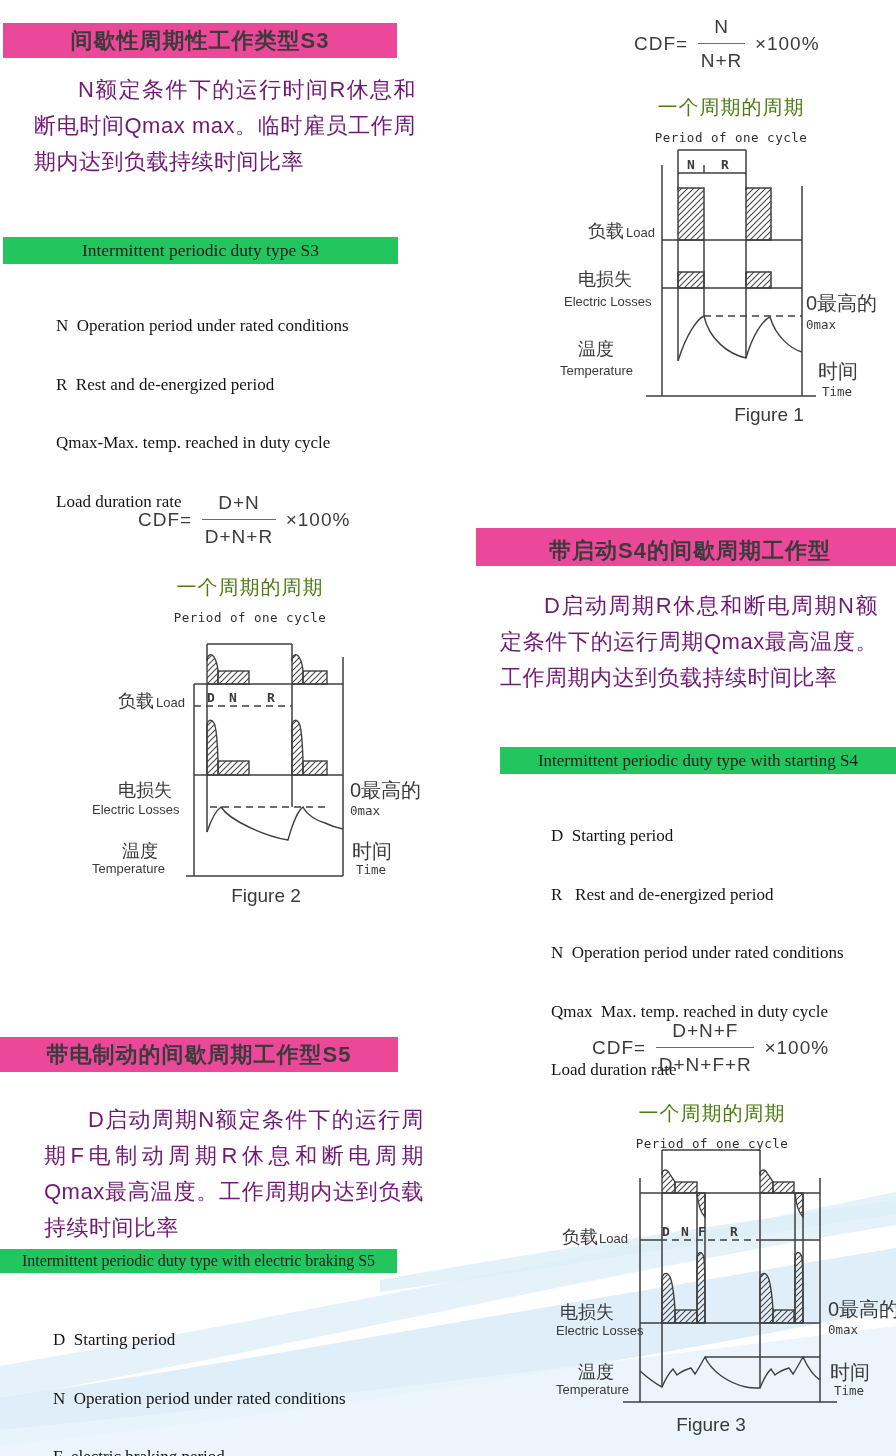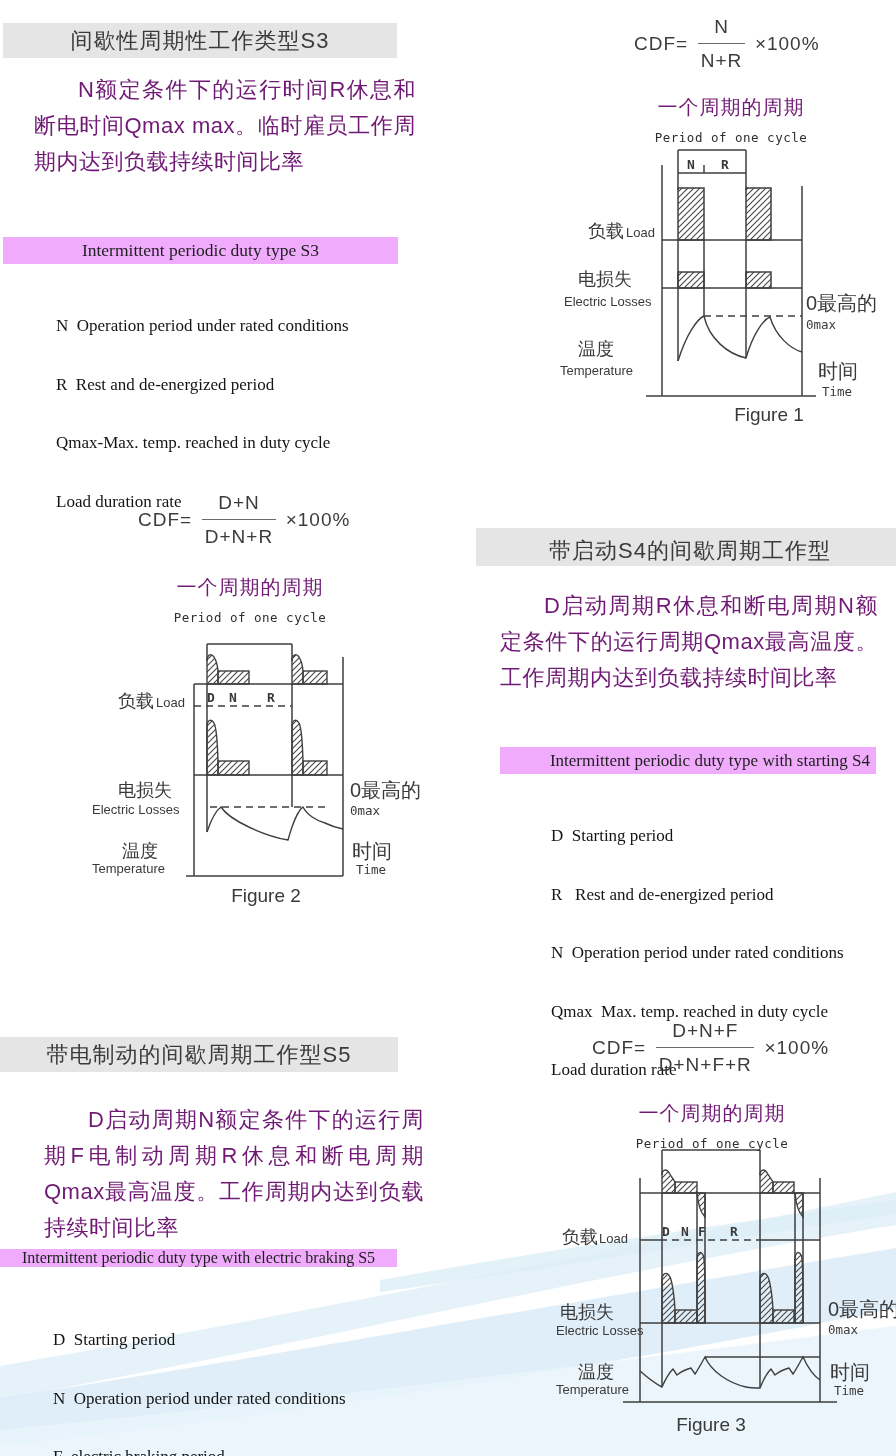--- a/index.html
+++ b/index.html
@@ -5,45 +5,45 @@
   html,body{margin:0;padding:0;}
   body{
     width:896px;height:1456px;position:relative;overflow:hidden;
     background:#ffffff;
     font-family:"Liberation Sans","DejaVu Sans",sans-serif;
     color:#3d3d3d;
   }
   .abs{position:absolute;}
   
   .hdr-cn{
-    background:#e5e5e5;color:#3b3b3b;text-align:center;
-    font-size:22px;letter-spacing:1px;font-weight:400;
+    background:#ec4899;color:#3b3b3b;text-align:center;
+    font-size:22px;letter-spacing:1px;font-weight:700;
     display:flex;align-items:center;justify-content:center;
   }
   .hdr-en{
-    background:#f0abfc;color:#1e1e1e;text-align:center;
+    background:#22c55e;color:#1e1e1e;text-align:center;
     font-family:"Liberation Serif","DejaVu Serif",serif;
     display:flex;align-items:center;justify-content:center;
   }
   .para{
     font-size:22px;line-height:36px;letter-spacing:0.5px;
     text-align:justify;text-indent:2em;color:#701a75;
   }
   .deflist{
     font-family:"Liberation Serif","DejaVu Serif",serif;
     font-size:17px;line-height:19.5px;color:#141414;
     list-style:none;margin:0;padding:0;white-space:pre;
   }
   
   .formula{display:flex;align-items:center;font-size:19px;color:#3c3c3c;letter-spacing:1px;}
   .f-frac{display:inline-flex;flex-direction:column;align-items:center;margin:0 10px;}
   .f-num{padding:0 16px 5px;border-bottom:1.6px solid #6a6a6a;text-align:center;}
   .f-den{padding-top:6px;text-align:center;}
   .cyc{text-align:center;}
-  .cyc-zh{font-size:20px;letter-spacing:1px;color:#701a75;}
+  .cyc-zh{font-size:20px;letter-spacing:1px;color:#4d7c0f;}
   .cyc-en{font-family:"DejaVu Sans Mono","Liberation Mono",monospace;font-size:12.5px;letter-spacing:0.5px;color:#2e2e2e;margin-top:9px;}
   
   text{fill:#3a3a3a;}
   .t-cn{font-family:"Liberation Sans","DejaVu Sans",sans-serif;font-size:18px;}
   .t-cn-lg{font-family:"Liberation Sans","DejaVu Sans",sans-serif;font-size:20px;}
   .t-got{font-family:"Liberation Sans","DejaVu Sans",sans-serif;font-size:13px;}
   .t-mono{font-family:"DejaVu Sans Mono","Liberation Mono",monospace;font-size:12.5px;}
   .t-cap{font-family:"Liberation Sans","DejaVu Sans",sans-serif;font-size:19px;}
   .t-per{font-family:"DejaVu Sans Mono","Liberation Mono",monospace;font-size:13px;font-weight:bold;}
   svg{display:block;}
@@ -183,39 +183,39 @@
     <text class="t-mono" x="266" y="259">Time</text>
     <text class="t-cap" x="176" y="287" text-anchor="middle">Figure 2</text>
   </svg>
 
   <div class="abs hdr-cn" style="left:476px;top:528px;width:428px;height:38px;align-items:flex-end;">
     <span>带启动S4的间歇周期工作型</span>
   </div>
 
   <p class="abs para" style="left:500px;top:588px;width:378px;margin:0;">D启动周期R休息和断电周期N额定条件下的运行周期Qmax最高温度。工作周期内达到负载持续时间比率</p>
 
-  <div class="abs hdr-en" style="left:500px;top:747px;width:332px;height:27px;font-size:17px;padding-left:44px;">
+  <div class="abs hdr-en" style="left:500px;top:747px;width:396px;height:27px;font-size:17px;">
     <span>Intermittent periodic duty type with starting S4</span>
   </div>
 
   <ul class="abs deflist" style="left:551px;top:787px;">
     <li>D  Starting period</li>
     <li>R   Rest and de-energized period</li>
     <li>N  Operation period under rated conditions</li>
     <li>Qmax  Max. temp. reached in duty cycle</li>
     <li>Load duration rate</li>
   </ul>
 
   <div class="abs hdr-cn" style="left:0px;top:1037px;width:398px;height:35px;">
     <span>带电制动的间歇周期工作型S5</span>
   </div>
 
   <p class="abs para" style="left:32px;top:1090px;width:380px;margin:12px;">D启动周期N额定条件下的运行周期F电制动周期R休息和断电周期Qmax最高温度。工作周期内达到负载持续时间比率</p>
 
-  <div class="abs hdr-en" style="left:0px;top:1249px;width:397px;height:18px;font-size:16px;">
+  <div class="abs hdr-en" style="left:0px;top:1249px;width:397px;height:24px;font-size:16px;">
     <span>Intermittent periodic duty type with electric braking S5</span>
   </div>
 
   <ul class="abs deflist" style="left:53px;top:1291px;">
     <li>D  Starting period</li>
     <li>N  Operation period under rated conditions</li>
     <li>F  electric braking period</li>
     
     
     

